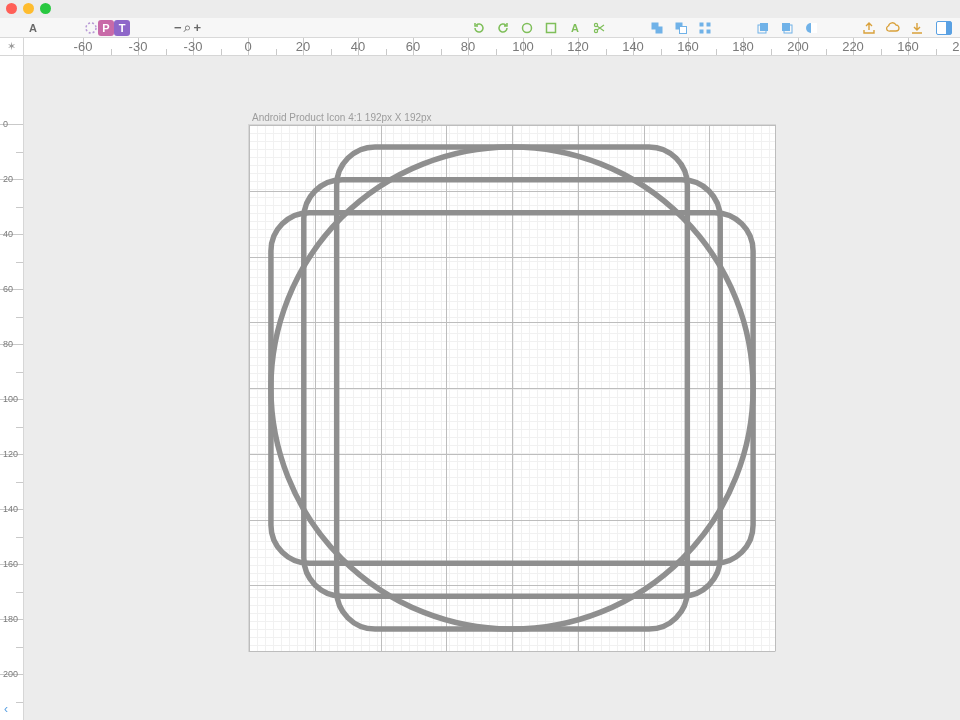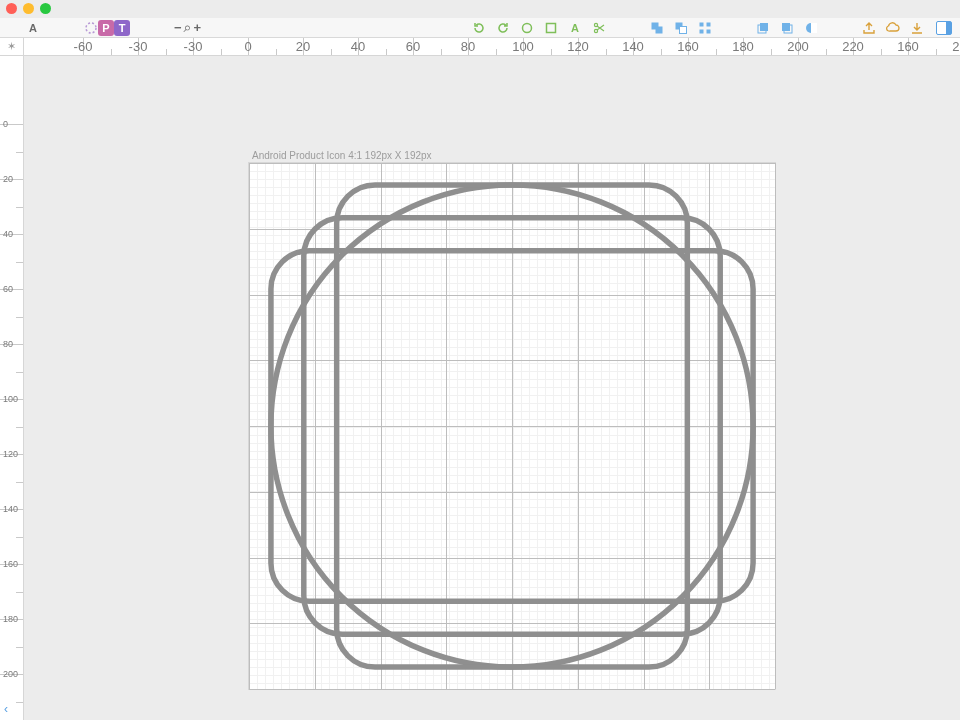--- a/index.html
+++ b/index.html
@@ -38,21 +38,21 @@
   .ruler-h .tick{position:absolute;top:0;bottom:0;border-left:1px solid #c9c9c9;}
   .ruler-h .tick.minor{top:11px;}
   .ruler-h .lbl{position:absolute;top:1px;font-size:13px;color:#7a7a7a;transform:translateX(-50%);}
   .ruler-v { position:absolute; left:0; top:56px; bottom:0; width:24px; background:#fff; border-right:1px solid #d6d6d6;}
   .ruler-v .tick{position:absolute;left:0;right:0;border-top:1px solid #c9c9c9;}
   .ruler-v .tick.minor{left:16px;}
   .ruler-v .lbl{position:absolute;left:3px;font-size:9px;color:#7a7a7a;transform:translateY(-50%) rotate(-0deg);}
   .origin-box{position:absolute;left:0;top:38px;width:24px;height:18px;background:#fff;border-right:1px solid #d6d6d6;border-bottom:1px solid #d6d6d6;display:flex;align-items:center;justify-content:center;color:#9a9a9a;font-size:11px;}
 
   
-  .canvas-area{position:absolute;left:24px;top:56px;right:0;bottom:0;background:#ececec;margin-top:38px;}
+  .canvas-area{position:absolute;left:24px;top:56px;right:0;bottom:0;background:#ececec;}
   .artboard-label{position:absolute;color:#9c9c9c;font-size:10px;}
   .artboard{position:absolute;background:#fff;border:1px solid #d7d7d7;box-shadow:0 0 0 rgba(0,0,0,0);}
   
   .artboard .smallgrid{position:absolute;inset:0;background-image:
       linear-gradient(to right, #f1f1f1 1px, transparent 1px),
       linear-gradient(to bottom,#f1f1f1 1px, transparent 1px);
     background-size:8px 8px;}
   
   .guide-v{position:absolute;top:0;bottom:0;width:0;border-left:1px solid #bdbdbd;}
   .guide-h{position:absolute;left:0;right:0;height:0;border-top:1px solid #bdbdbd;}

